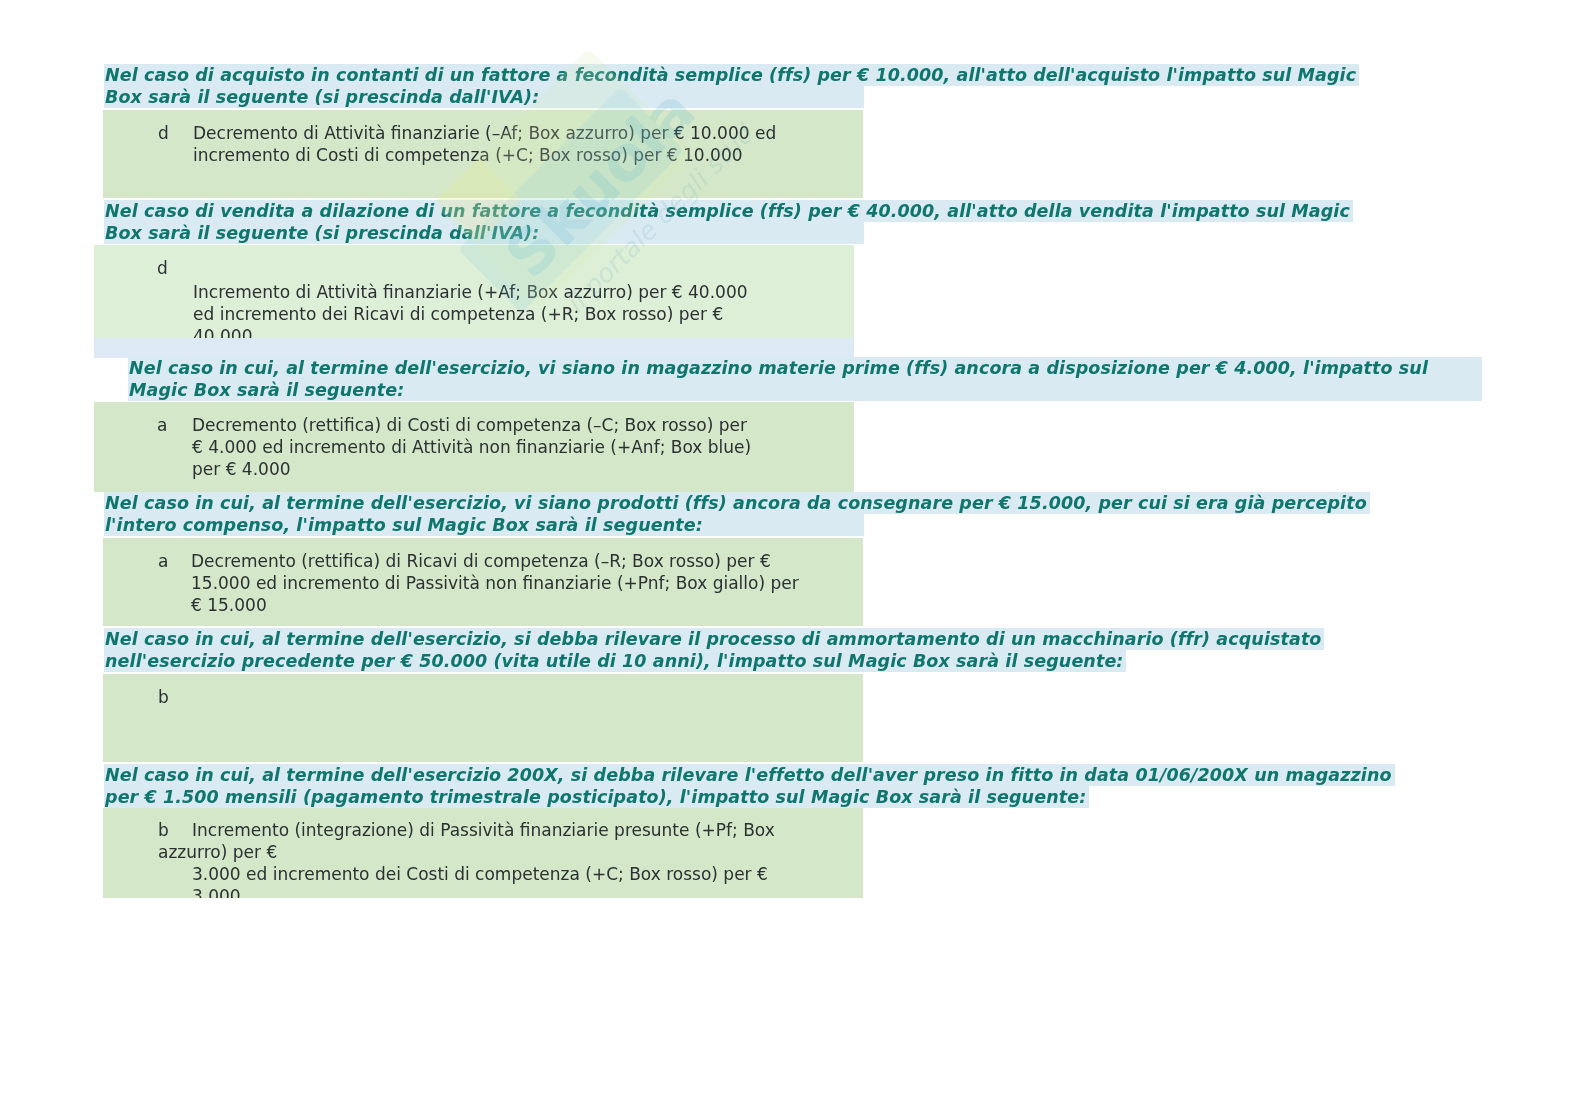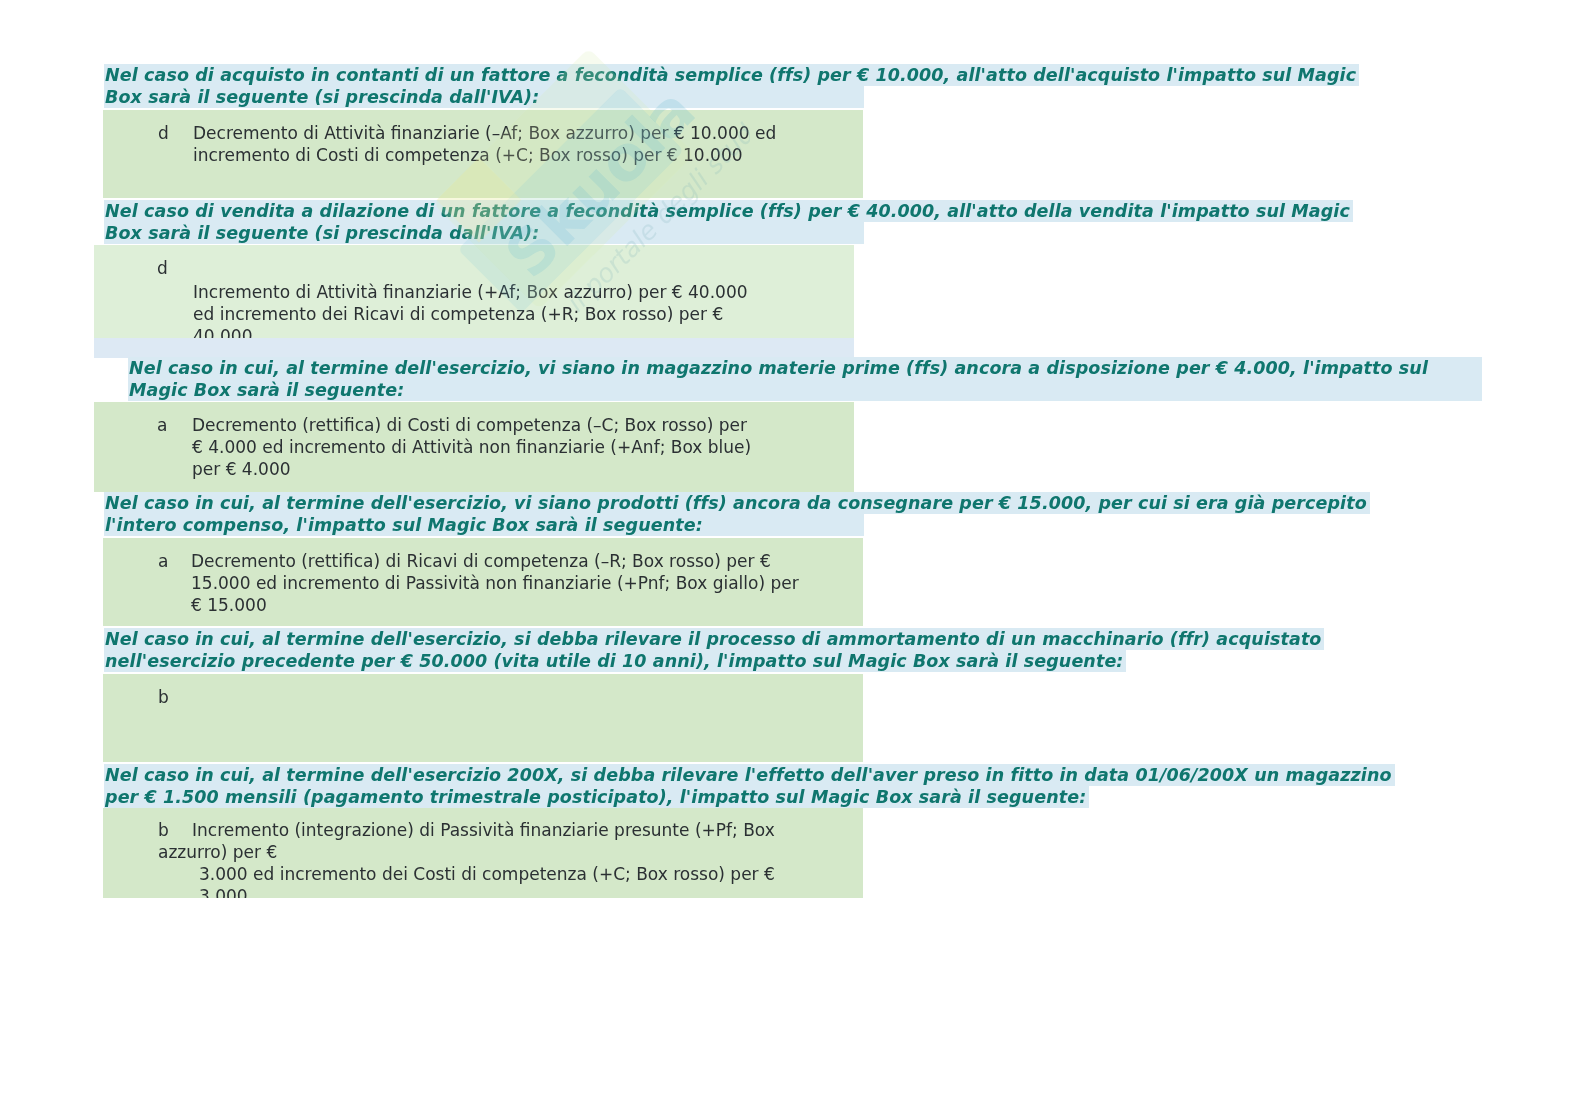--- a/index.html
+++ b/index.html
@@ -130,21 +130,21 @@
   </div>
 
   <div class="q" style="left:104px; top:764px;">
     <span class="qline">Nel caso in cui, al termine dell'esercizio 200X, si debba rilevare l'effetto dell'aver preso in fitto in data 01/06/200X un magazzino</span>
     <span class="qline">per € 1.500 mensili (pagamento trimestrale posticipato), l'impatto sul Magic Box sarà il seguente:</span>
   </div>
   <div class="ans" style="left:103px; top:808px; width:760px; height:90px; overflow:hidden;">
     <span class="letter" style="top:11px;">b</span>
     <span class="text" style="top:11px; left:89px;">Incremento (integrazione) di Passività finanziarie presunte (+Pf; Box</span>
     <span class="text flush" style="top:33px;">azzurro) per €</span>
-    <span class="text" style="top:55px; left:96px;">3.000 ed incremento dei Costi di competenza (+C; Box rosso) per €
+    <span class="text" style="top:55px; left:89px;">3.000 ed incremento dei Costi di competenza (+C; Box rosso) per €
 3.000</span>
   </div>
 
   <div class="watermark">
     <svg width="330" height="330" viewBox="0 0 330 330">
       <g transform="rotate(-45 165 165)">
         <rect x="55" y="60" width="220" height="150" rx="8" fill="#d8ecb0" opacity="0.35"></rect>
         <rect x="40" y="110" width="230" height="90" rx="6" fill="#6cc0d8" opacity="0.25"></rect>
         <rect x="60" y="60" width="60" height="60" fill="#f2e98a" opacity="0.35"></rect>
         <text x="70" y="185" font-family="DejaVu Sans, sans-serif" font-size="62" font-weight="bold" fill="#5ab6cc" opacity="0.35">Skuola</text>

